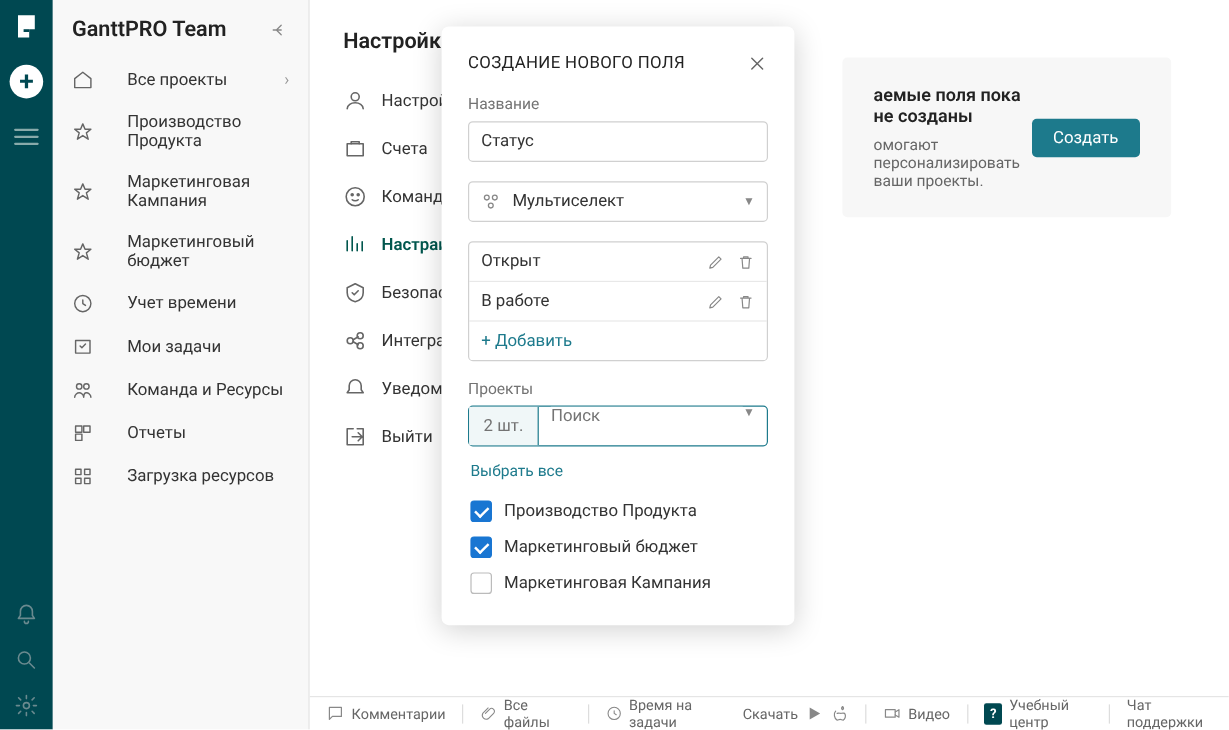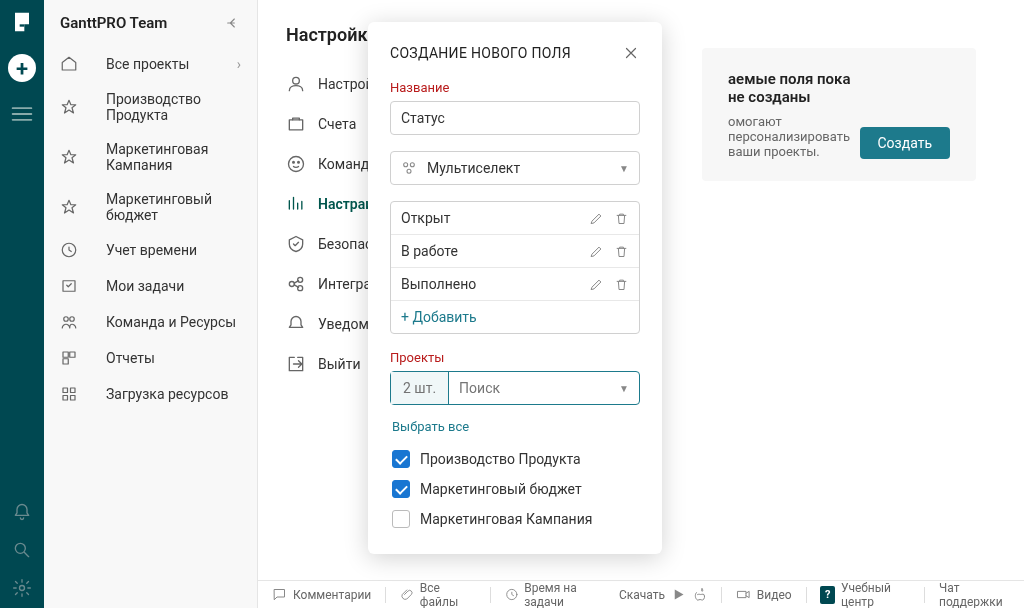--- a/index.html
+++ b/index.html
@@ -5,62 +5,62 @@
 *{margin:0;padding:0;box-sizing:border-box;font-family:-apple-system,BlinkMacSystemFont,"Segoe UI",Roboto,sans-serif}
 body{width:1024px;height:608px;overflow:hidden;background:#fff;position:relative}
 .rail{position:absolute;left:0;top:0;width:44px;height:100%;background:#004851;display:flex;flex-direction:column;align-items:center;padding-top:8px;z-index:1}
 .rail-logo{width:28px;height:28px;display:flex;align-items:center;justify-content:center;color:#fff;margin-bottom:18px}
 .rail-add{width:28px;height:28px;border-radius:50%;background:#fff;color:#004851;display:flex;align-items:center;justify-content:center;font-size:22px;font-weight:600;cursor:pointer;margin-bottom:18px}
 .rail-menu{width:28px;height:28px;display:flex;align-items:center;justify-content:center;color:#8aa;cursor:pointer}
 .rail-bottom{margin-top:auto;margin-bottom:10px;display:flex;flex-direction:column;gap:18px;align-items:center}
 .rail-ico{width:20px;height:20px;color:#6a8a8f;cursor:pointer}
 .sidebar{position:absolute;left:44px;top:0;width:214px;height:100%;background:#f8f8f8;border-right:1px solid #e5e5e5;padding-top:14px;z-index:1}
 .sidebar-hdr{display:flex;align-items:center;justify-content:space-between;padding:0 16px 14px}
-.sidebar-title{font-size:15px;font-weight:600;color:#222}
+.sidebar-title{font-size:18px;font-weight:600;color:#222}
 .nav-item{display:flex;align-items:center;padding:9px 16px;font-size:14px;color:#333;cursor:pointer;gap:28px}
 .nav-item .ico{width:18px;height:18px;color:#666;flex-shrink:0}
 .nav-item .chev{margin-left:auto;color:#999}
 .nav-sub{padding-left:46px}
 .main{position:absolute;left:258px;top:0;right:0;bottom:28px;background:#fff;padding:24px 28px}
 .settings-title{font-size:18px;font-weight:600;color:#222;margin-bottom:20px}
 .settings-nav{display:flex;flex-direction:column;gap:2px}
 .settings-item{display:flex;align-items:center;gap:12px;padding:9px 0;font-size:14px;color:#333;cursor:pointer}
 .settings-item.active{color:#00564d;font-weight:600}
 .settings-item .ico{width:20px;height:20px;color:#666}
 .settings-item.active .ico{color:#00564d}
 .empty-card{position:absolute;left:444px;top:48px;right:48px;background:#f7f7f7;border-radius:4px;padding:22px 26px}
-.empty-hdr{display:flex;justify-content:space-between;align-items:flex-end}
+.empty-hdr{display:flex;justify-content:space-between;align-items:center}
 .empty-title{font-size:15px;font-weight:600;color:#222;margin-bottom:8px}
 .empty-desc{font-size:13px;color:#666}
 .create-btn{background:#1d7a8c;color:#fff;border:none;border-radius:4px;padding:8px 18px;font-size:14px;cursor:pointer}
 .bottombar{position:absolute;left:258px;right:0;bottom:0;height:28px;background:#fff;border-top:1px solid #e5e5e5;display:flex;align-items:center;padding:0 14px;font-size:12px;color:#666;gap:8px}
 .bottombar .sep{width:1px;height:16px;background:#ddd;margin:0 6px}
 .bottombar .itm{display:flex;align-items:center;gap:6px;cursor:pointer}
 .bottombar .itm .ico{width:15px;height:15px;color:#888}
 .bottombar .right{margin-left:auto;display:flex;align-items:center;gap:8px}
 .help-badge{width:18px;height:18px;background:#004851;color:#fff;display:flex;align-items:center;justify-content:center;font-size:11px;font-weight:700;border-radius:2px}
 .modal{position:absolute;left:368px;top:22px;width:294px;background:#fff;border-radius:6px;box-shadow:0 4px 24px rgba(0,0,0,0.18);padding:22px 0 0;z-index:10}
 .modal-hdr{display:flex;justify-content:space-between;align-items:center;padding:0 22px 18px}
 .modal-title{font-size:14px;font-weight:400;color:#222;letter-spacing:.3px}
 .modal-close{width:18px;height:18px;color:#666;cursor:pointer}
 .modal-body{padding:0 22px}
-.fld-label{font-size:13px;color:#b91c1c;margin-bottom:6px;display:block}
+.fld-label{font-size:13px;color:#737373;margin-bottom:6px;display:block}
 .fld-input{width:100%;border:1px solid #d0d0d0;border-radius:4px;padding:8px 10px;font-size:14px;color:#333;margin-bottom:16px}
 .fld-select{width:100%;border:1px solid #d0d0d0;border-radius:4px;padding:8px 10px;font-size:14px;color:#333;display:flex;align-items:center;gap:10px;margin-bottom:16px;cursor:pointer}
 .fld-select .ico{width:16px;height:16px;color:#888}
 .fld-select .chev{margin-left:auto;color:#888;font-size:10px}
 .list-box{border:1px solid #d0d0d0;border-radius:4px;margin-bottom:16px}
 .list-row{display:flex;align-items:center;padding:8px 10px;font-size:14px;color:#333;border-bottom:1px solid #e8e8e8}
 .list-row:last-child{border-bottom:none}
 .list-row .acts{margin-left:auto;display:flex;gap:10px}
 .list-row .acts .ico{width:15px;height:15px;color:#888;cursor:pointer}
 .list-add{color:#1d7a8c;cursor:pointer}
 .proj-combo{display:flex;border:1px solid #1d7a8c;border-radius:4px;margin-bottom:0}
 .proj-count{padding:8px 12px;font-size:14px;color:#737373;border-right:1px solid #1d7a8c;background:#f0f7f8}
-.proj-search{flex:1;display:flex;align-items:center;padding:0 10px}
+.proj-search{flex:1;display:flex;align-items:flex-start;padding:0 10px}
 .proj-search input{border:none;outline:none;font-size:14px;color:#888;width:100%}
 .proj-search .chev{color:#888;font-size:10px}
 .dropdown{margin:4px 22px 14px;border:none;padding:6px 0}
 .dd-all{font-size:13px;color:#1d7a8c;padding:4px 2px 10px;cursor:pointer}
 .dd-item{display:flex;align-items:center;gap:10px;padding:6px 2px;font-size:14px;color:#333;cursor:pointer}
 .chk{width:18px;height:18px;border:1.5px solid #bbb;border-radius:3px;display:flex;align-items:center;justify-content:center;flex-shrink:0}
 .chk.on{background:#1976d2;border-color:#1976d2}
 .chk.on::after{content:"";width:5px;height:9px;border:solid #fff;border-width:0 2px 2px 0;transform:rotate(45deg);margin-top:-2px}
 svg{width:100%;height:100%;fill:none;stroke:currentColor;stroke-width:1.6;stroke-linecap:round;stroke-linejoin:round}
 </style>
@@ -331,31 +331,20 @@
           <span>В работе</span>
           <span class="acts">
             <span class="ico"><svg viewBox="0 0 24 24">
                 <path d="M4 20l4-1 11-11-3-3L5 16z"></path>
               </svg></span>
             <span class="ico"><svg viewBox="0 0 24 24">
                 <path d="M5 7h14M9 7V5h6v2M7 7l1 13h8l1-13"></path>
               </svg></span>
           </span>
         </div>
-        <div class="list-row">
-          <span>Выполнено</span>
-          <span class="acts">
-            <span class="ico"><svg viewBox="0 0 24 24">
-                <path d="M4 20l4-1 11-11-3-3L5 16z"></path>
-              </svg></span>
-            <span class="ico"><svg viewBox="0 0 24 24">
-                <path d="M5 7h14M9 7V5h6v2M7 7l1 13h8l1-13"></path>
-              </svg></span>
-          </span>
-        </div>
         <div class="list-row list-add">+  Добавить</div>
       </div>
     <label class="fld-label">Проекты</label>
     <div class="proj-combo">
       <div class="proj-count">2 шт.</div>
       <div class="proj-search">
           <input placeholder="Поиск" style="">
           <span class="chev">▼</span>
         </div>
     </div>

